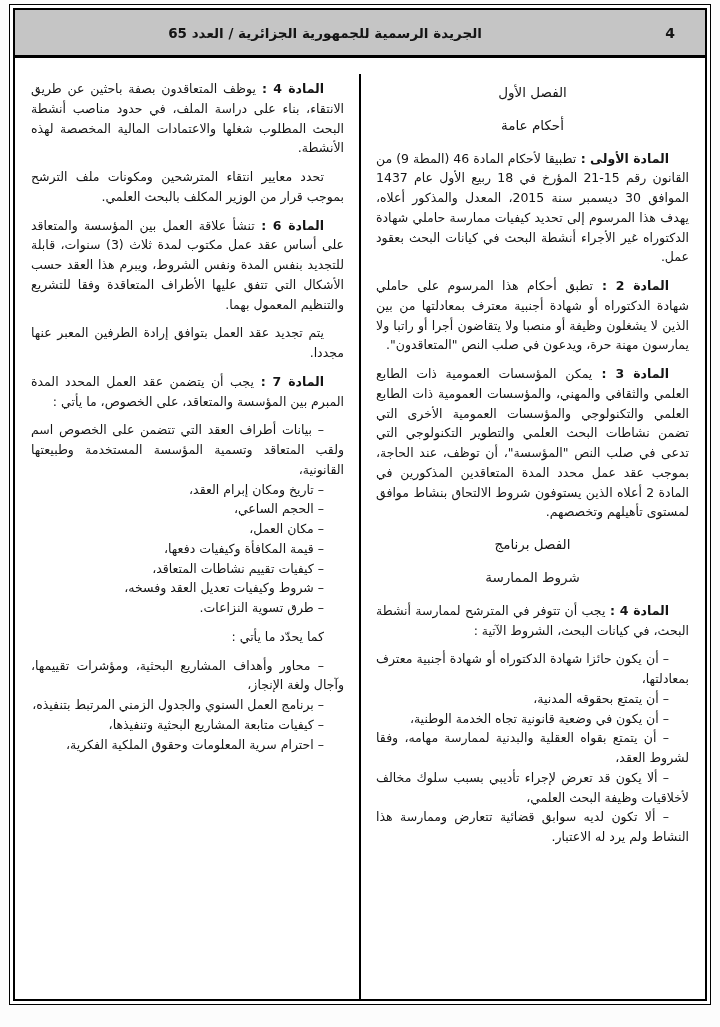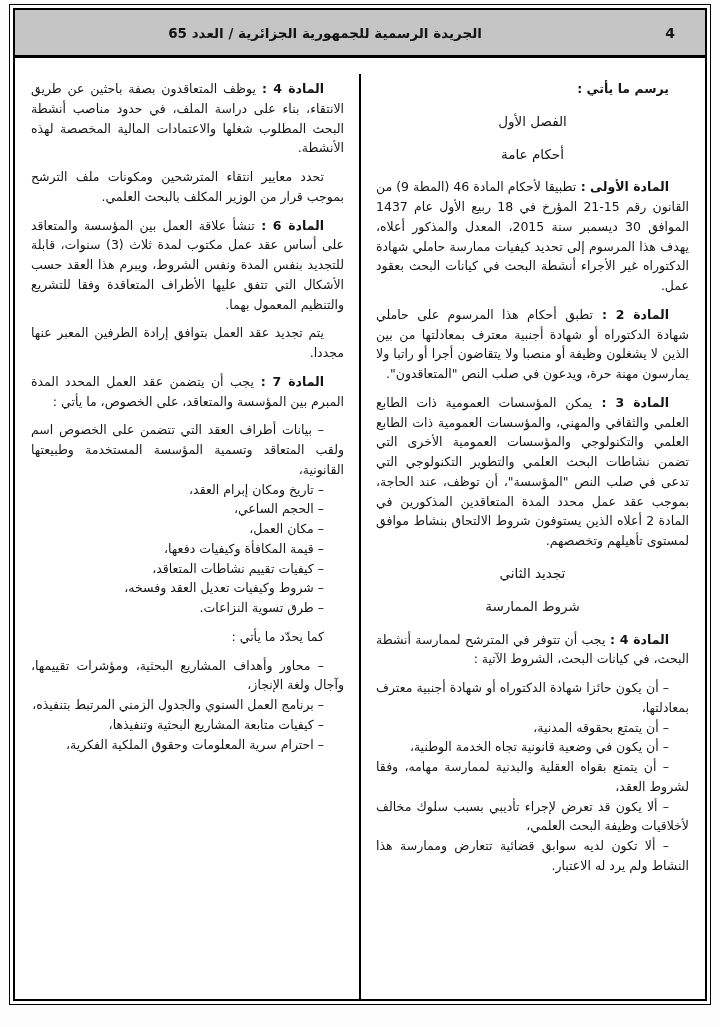--- a/index.html
+++ b/index.html
@@ -94,27 +94,26 @@
   <div class="frame-inner">
 
     <div class="header-band">
       <div class="page-number">4</div>
       <div class="gazette-title">الجريدة الرسمية للجمهورية الجزائرية / العدد 65</div>
     </div>
 
     <div class="content">
       <div class="divider"></div>
       <div class="col">
-          <div class="blk intro">يرسم ما يأتي :</div>
           <div class="blk heading">الفصل الأول</div>
           <div class="blk heading">أحكام عامة</div>
           <div class="blk "><span class="lead">المادة الأولى : </span>تطبيقا لأحكام المادة 46 (المطة 9) من القانون رقم 15-21 المؤرخ في 18 ربيع الأول عام 1437 الموافق 30 ديسمبر سنة 2015، المعدل والمذكور أعلاه، يهدف هذا المرسوم إلى تحديد كيفيات ممارسة حاملي شهادة الدكتوراه غير الأجراء أنشطة البحث في كيانات البحث بعقود عمل.</div>
           <div class="blk "><span class="lead">المادة 2 : </span>تطبق أحكام هذا المرسوم على حاملي شهادة الدكتوراه أو شهادة أجنبية معترف بمعادلتها من بين الذين لا يشغلون وظيفة أو منصبا ولا يتقاضون أجرا أو راتبا ولا يمارسون مهنة حرة، ويدعون في صلب النص "المتعاقدون".</div>
           <div class="blk "><span class="lead">المادة 3 : </span>يمكن المؤسسات العمومية ذات الطابع العلمي والثقافي والمهني، والمؤسسات العمومية ذات الطابع العلمي والتكنولوجي والمؤسسات العمومية الأخرى التي تضمن نشاطات البحث العلمي والتطوير التكنولوجي التي تدعى في صلب النص "المؤسسة"، أن توظف، عند الحاجة، بموجب عقد عمل محدد المدة المتعاقدين المذكورين في المادة 2 أعلاه الذين يستوفون شروط الالتحاق بنشاط موافق لمستوى تأهيلهم وتخصصهم.</div>
-          <div class="blk heading">تجديد الثاني</div>
+          <div class="blk heading">الفصل برنامج</div>
           <div class="blk heading">شروط الممارسة</div>
           <div class="blk "><span class="lead">المادة 4 : </span>يجب أن تتوفر في المترشح لممارسة أنشطة البحث، في كيانات البحث، الشروط الآتية :</div>
           <div class="blk bullet">– أن يكون حائزا شهادة الدكتوراه أو شهادة أجنبية معترف بمعادلتها،</div>
           <div class="blk bullet">– أن يتمتع بحقوقه المدنية،</div>
           <div class="blk bullet">– أن يكون في وضعية قانونية تجاه الخدمة الوطنية،</div>
           <div class="blk bullet">– أن يتمتع بقواه العقلية والبدنية لممارسة مهامه، وفقا لشروط العقد،</div>
           <div class="blk bullet">– ألا يكون قد تعرض لإجراء تأديبي بسبب سلوك مخالف لأخلاقيات وظيفة البحث العلمي،</div>
           <div class="blk bullet">– ألا تكون لديه سوابق قضائية تتعارض وممارسة هذا النشاط ولم يرد له الاعتبار.</div>
         </div>
       <div class="col">

